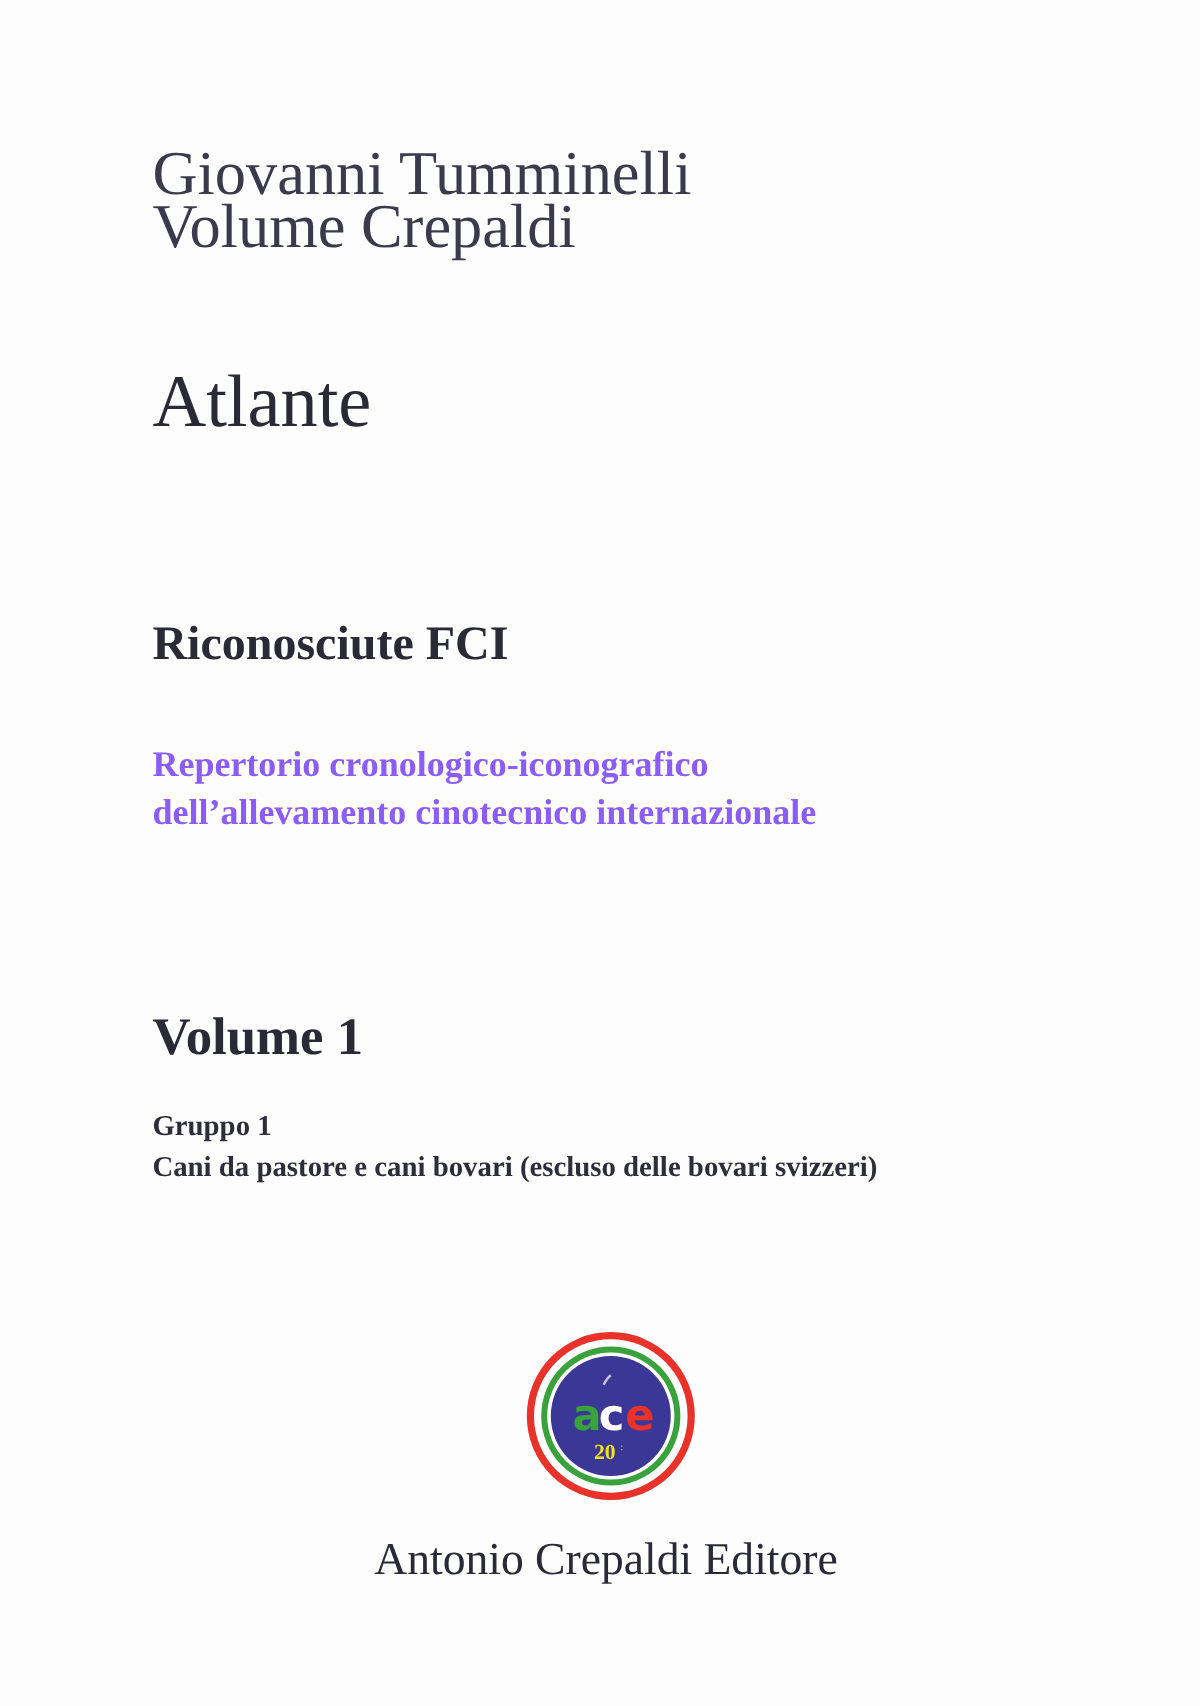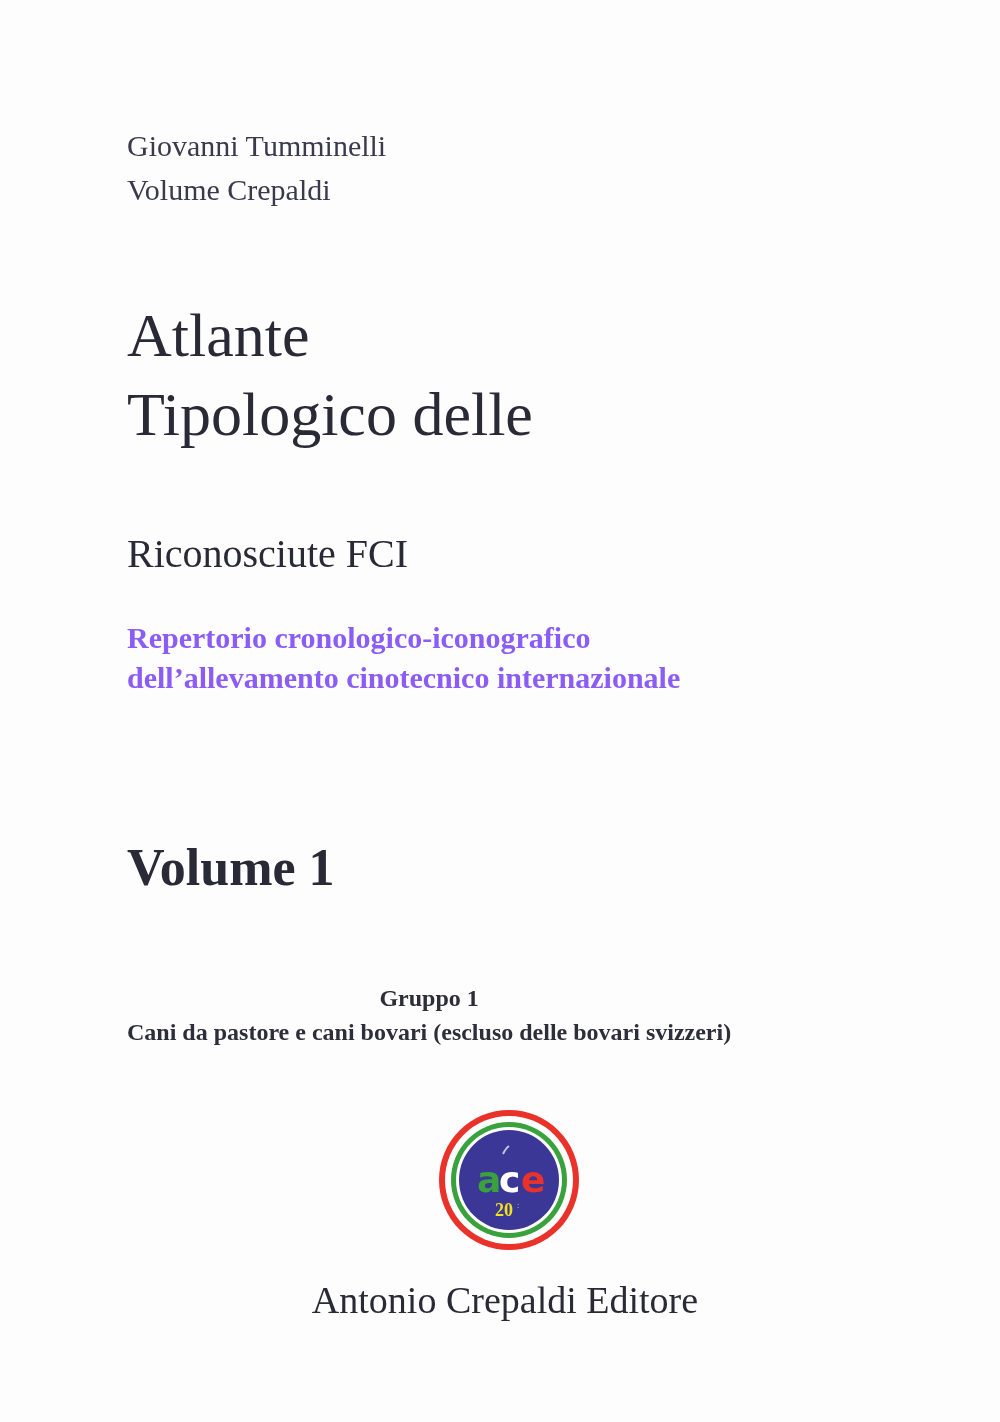--- a/index.html
+++ b/index.html
@@ -1,38 +1,37 @@
 <!DOCTYPE html>
 <html><head>
 <meta charset="utf-8">
 <style>
   html, body { margin:0; padding:0; }
   body { width:1000px; height:1422px; background:#fdfdfd; position:relative; overflow:hidden;
          font-family:"Liberation Serif", "DejaVu Serif", serif; color:#2c2c3a; }
   .abs { position:absolute; white-space:nowrap; }
-  .authors { left:127px; top:124px; font-size:30px; line-height:44px; color:#3a3a4c; }
+  .authors { left:127px; top:124px; font-size:52px; line-height:44px; color:#3a3a4c; }
   .title { left:127px; top:296px; font-size:62px; line-height:79px; font-weight:normal; color:#2a2a36; }
-  .subtitle { left:127px; top:530px; font-size:40px; font-weight:normal; color:#2a2a36; }
+  .subtitle { left:127px; top:512px; font-size:40px; font-weight:bold; color:#2a2a36; }
   .desc { left:127px; top:618px; font-size:30px; line-height:40px; font-weight:bold; color:#8b5cf6; }
-  .volume { left:127px; top:838px; font-size:52px; font-weight:bold; color:#2a2a36; }
-  .group { left:127px; top:981px; font-size:24px; line-height:34px; font-weight:bold; color:#2e2e3a;text-align:center; }
+  .volume { left:127px; top:838px; font-size:44px; font-weight:bold; color:#2a2a36; }
+  .group { left:127px; top:922px; font-size:24px; line-height:34px; font-weight:bold; color:#2e2e3a; }
   .logo { left:437px; top:1108px; width:144px; height:144px; }
   .publisher { left:0; width:1010px; text-align:center; top:1278px; font-size:38px; color:#2a2a36; }
 </style>
 </head>
 <body>
 
 <div class="abs authors">
   <div>Giovanni Tumminelli</div>
   <div>Volume Crepaldi</div>
 </div>
 
 <div class="abs title">
   <div>Atlante</div>
-  <div>Tipologico delle</div>
 </div>
 
 <div class="abs subtitle">Riconosciute FCI</div>
 
 <div class="abs desc">
   <div>Repertorio cronologico-iconografico</div>
   <div>dell’allevamento cinotecnico internazionale</div>
 </div>
 
 <div class="abs volume">Volume 1</div>

